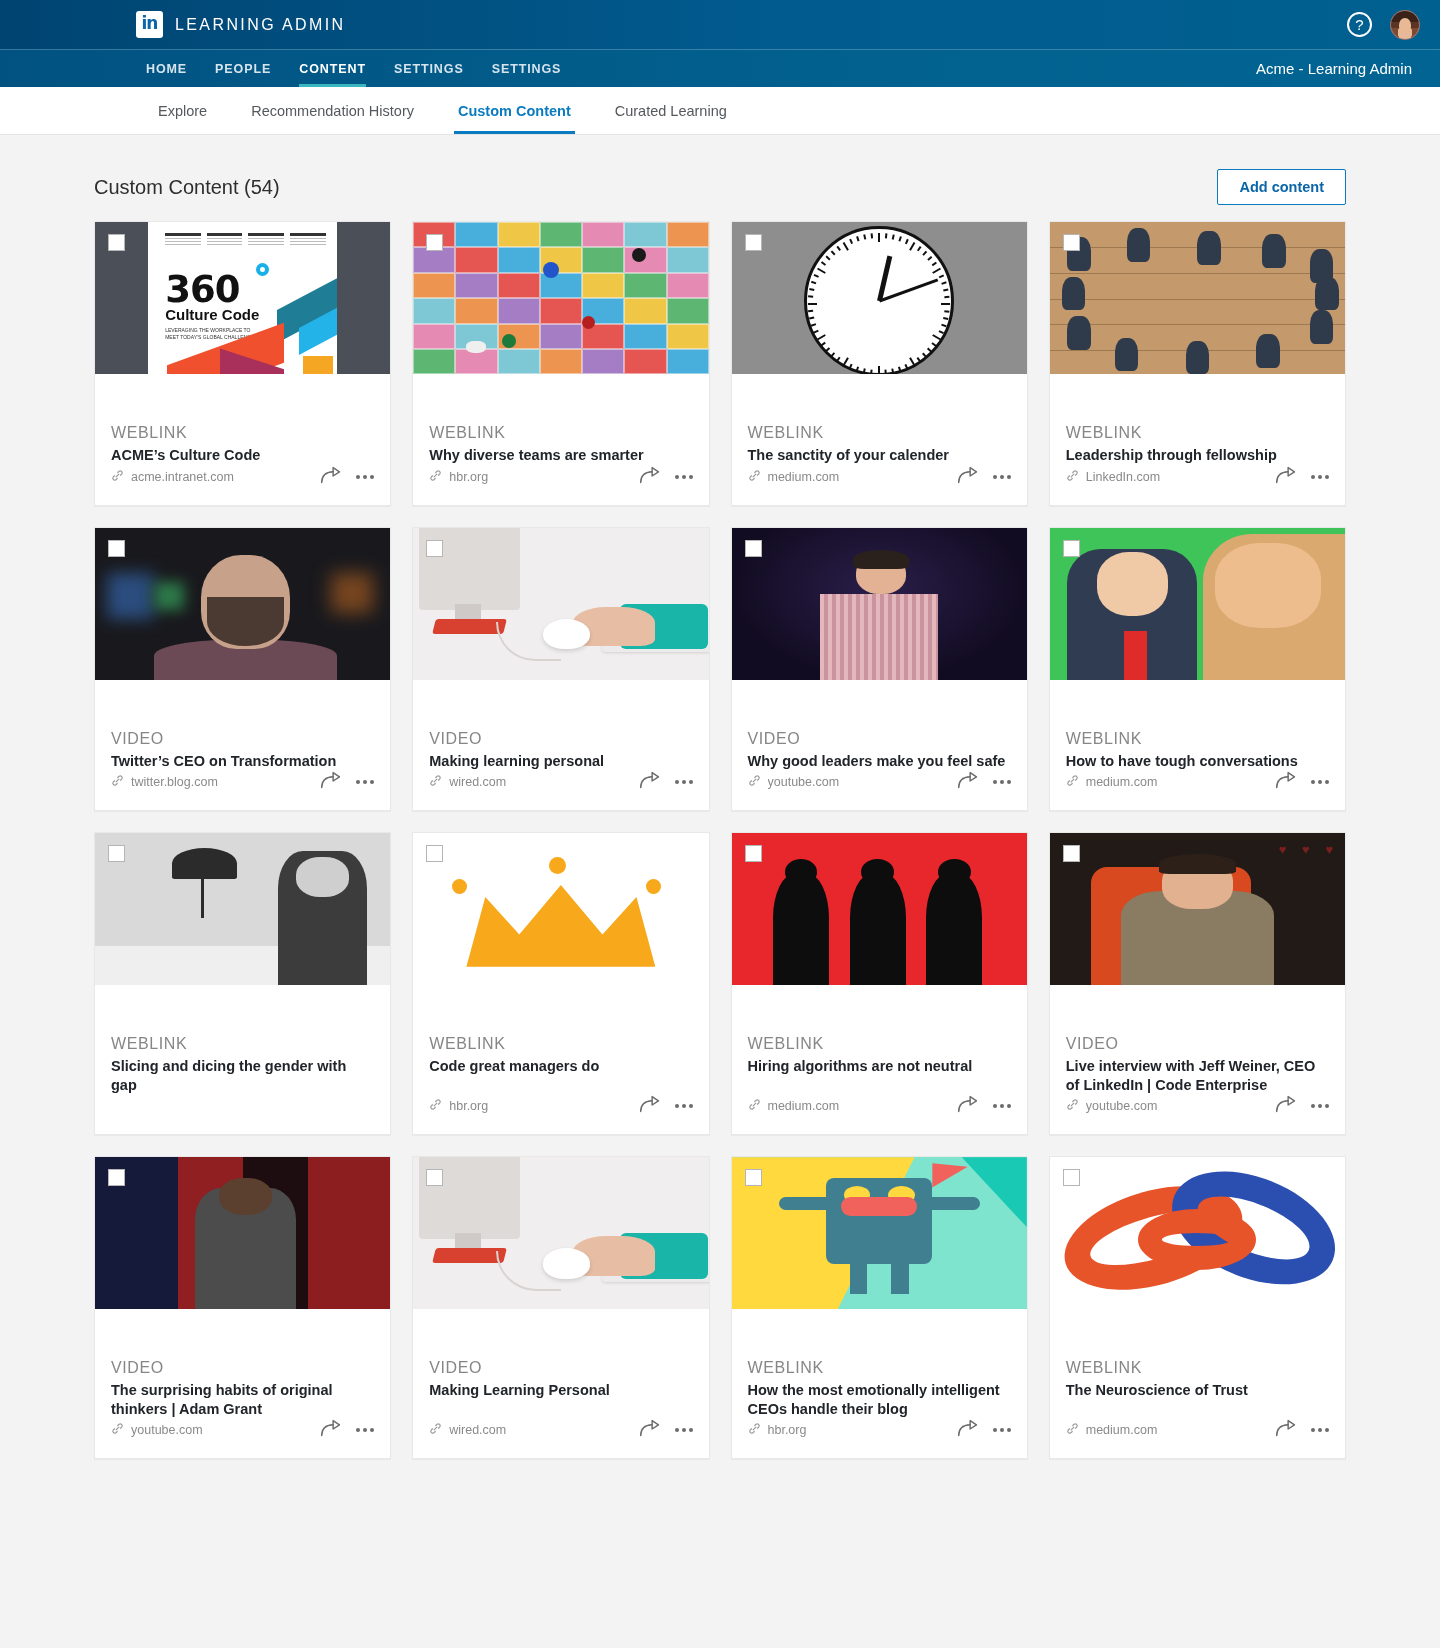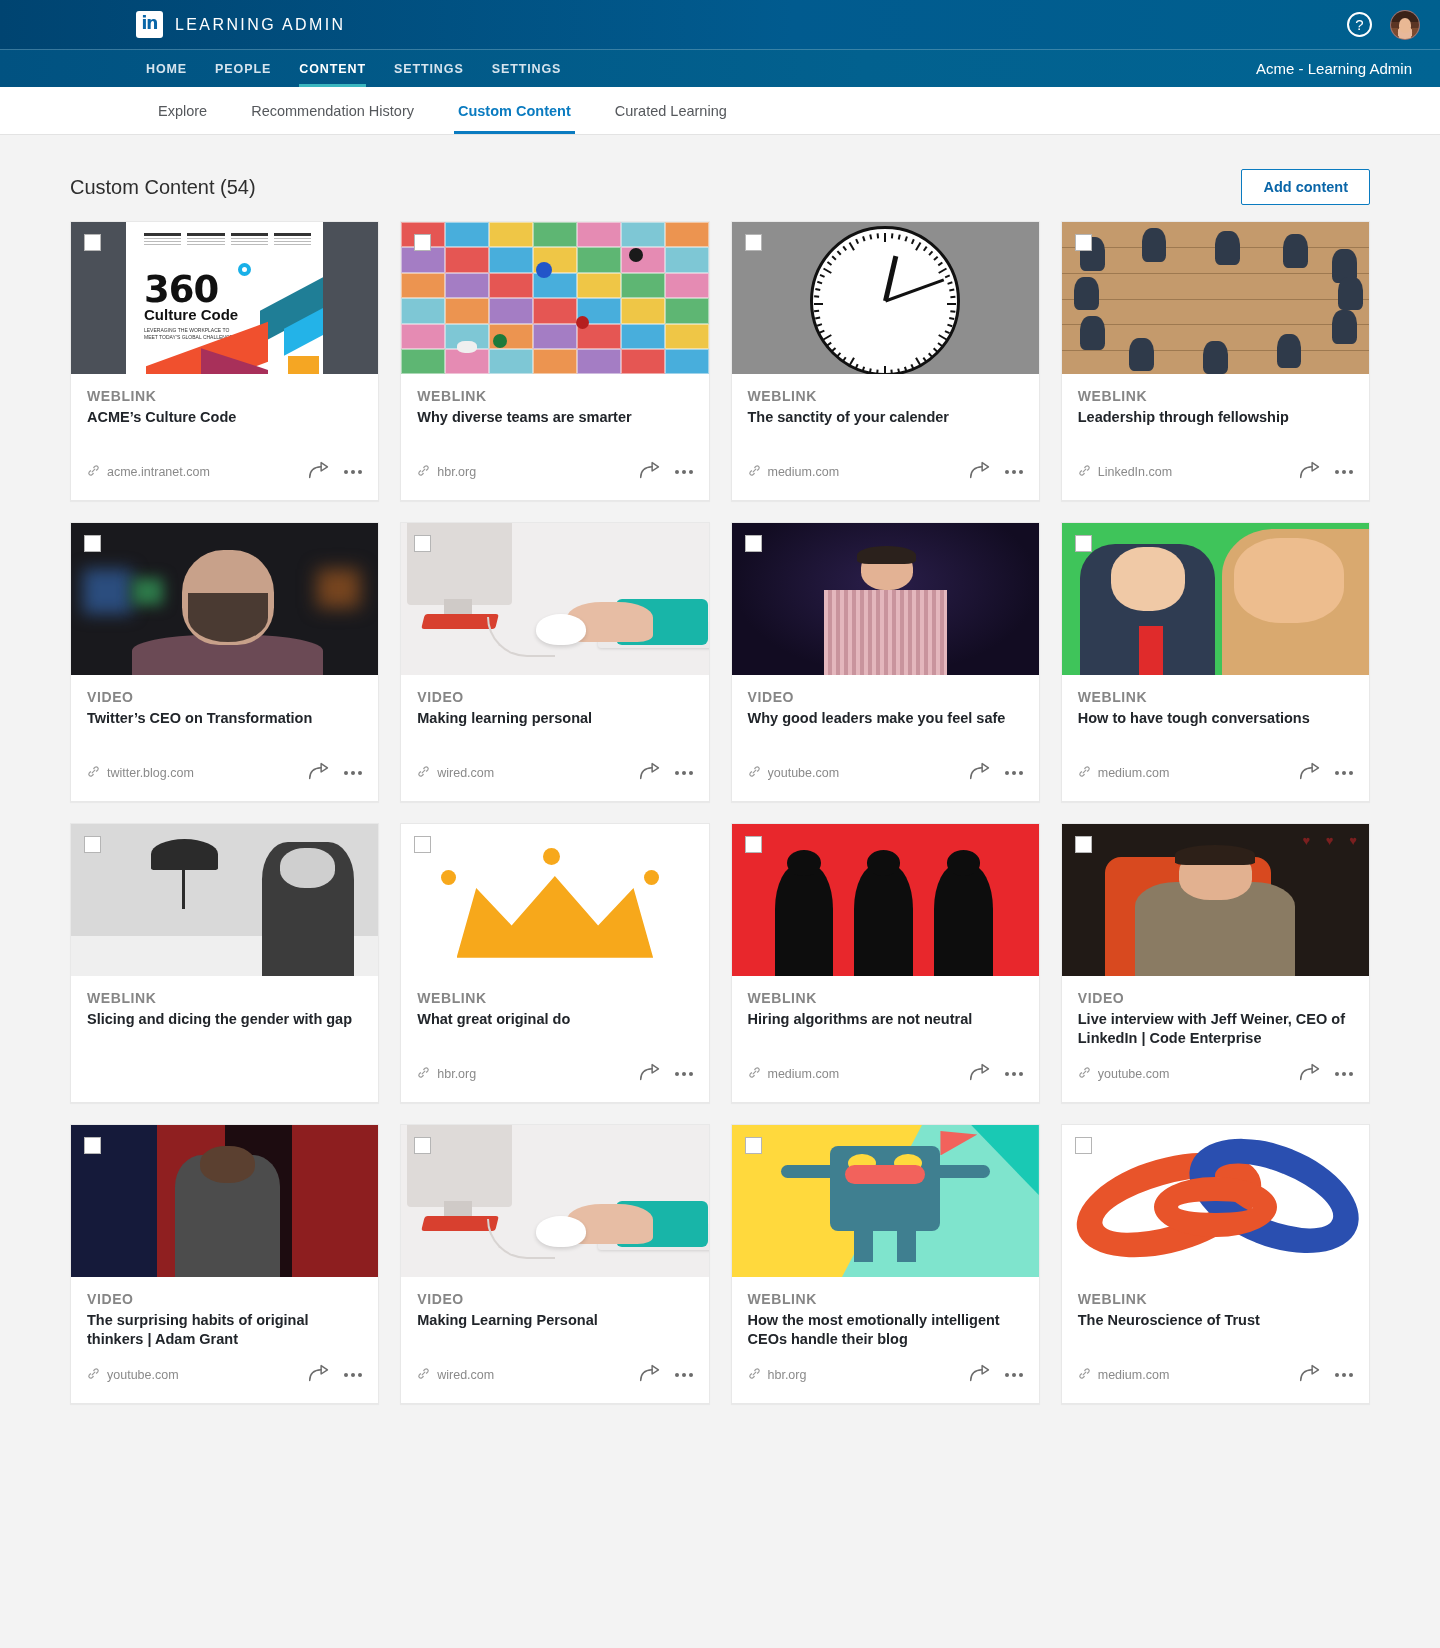--- a/index.html
+++ b/index.html
@@ -87,21 +87,21 @@
     font-size: 14.5px; color: #55585c; display: flex; align-items: center;
     padding: 0 22px; cursor: pointer; position: relative;
   }
   .subnav-item.active { color: #0a7bc0; font-weight: 600; }
   .subnav-item.active::after {
     content: ""; position: absolute; left: 18px; right: 18px; bottom: 0;
     height: 3px; background: #0a7bc0;
   }
 
   
-  .page { padding: 0 70px; }
+  .page { padding: 0 94px; }
   .page-head {
     display: flex; align-items: center; justify-content: space-between;
     padding: 34px 0 16px 0;
   }
   .page-title { font-size: 20px; color: #2e2e2e; font-weight: 400; }
   .add-btn {
     border: 1px solid #0a7bc0; background: #fff; color: #0a66a8;
     font-size: 14.5px; font-weight: 700; padding: 9px 21px; border-radius: 2px;
     cursor: pointer; font-family: "Liberation Sans", sans-serif;
   }
@@ -119,22 +119,23 @@
   .thumb {
     height: 152px; position: relative; overflow: hidden; background: #555;
   }
   .thumb .art { position: absolute; inset: 0; }
   .checkbox {
     position: absolute; left: 13px; top: 12px; width: 17px; height: 17px;
     background: #fff; border: 1px solid #b5b5b5; cursor: pointer; z-index: 5;
   }
   .card-body { padding: 14px 16px 0 16px; flex: 1; min-height: 86px; }
   .kicker {
-    font-size: 14px; letter-spacing: .6px; color: #868686; font-weight: 700;
+    font-size: 16px; letter-spacing: .6px; color: #868686; font-weight: 400;
     margin-bottom: 4px;
+    margin-top: 36px;
   }
   .ctitle {
     font-size: 14.5px; line-height: 1.28; color: #21252a; font-weight: 700;
   }
   .card-foot {
     display: flex; align-items: center; padding: 0 16px 16px 16px; gap: 8px;
   }
   .link-wrap { display: flex; align-items: center; gap: 7px; flex: 1; min-width: 0; }
   .link-icon { flex: none; color: #9a9a9a; }
   .link-text {
@@ -823,21 +824,21 @@
           <div class="art art-crown">
             <div class="crown"></div>
             <div class="dot" style="left:46%;top:16%;width:17px;height:17px"></div>
             <div class="dot" style="left:13%;top:30%;width:15px;height:15px"></div>
             <div class="dot" style="left:79%;top:30%;width:15px;height:15px"></div>
           </div>
           <div class="checkbox"></div>
         </div>
         <div class="card-body">
           <div class="kicker">WEBLINK</div>
-          <div class="ctitle">What great original do</div>
+          <div class="ctitle">Code great managers do</div>
         </div>
         <div class="card-foot">
           <div class="link-wrap">
             <span class="link-icon"><svg width="13" height="13" viewBox="0 0 24 24" fill="none" stroke="currentColor" stroke-width="2.2" stroke-linecap="round">
                 <path d="M9.5 14.5 L14.5 9.5"></path>
                 <path d="M12.5 6.5 L15 4 a3.6 3.6 0 0 1 5 5 l-2.5 2.5"></path>
                 <path d="M11.5 17.5 L9 20 a3.6 3.6 0 0 1 -5 -5 l2.5 -2.5"></path>
               </svg></span>
             <span class="link-text">hbr.org</span>
           </div>

